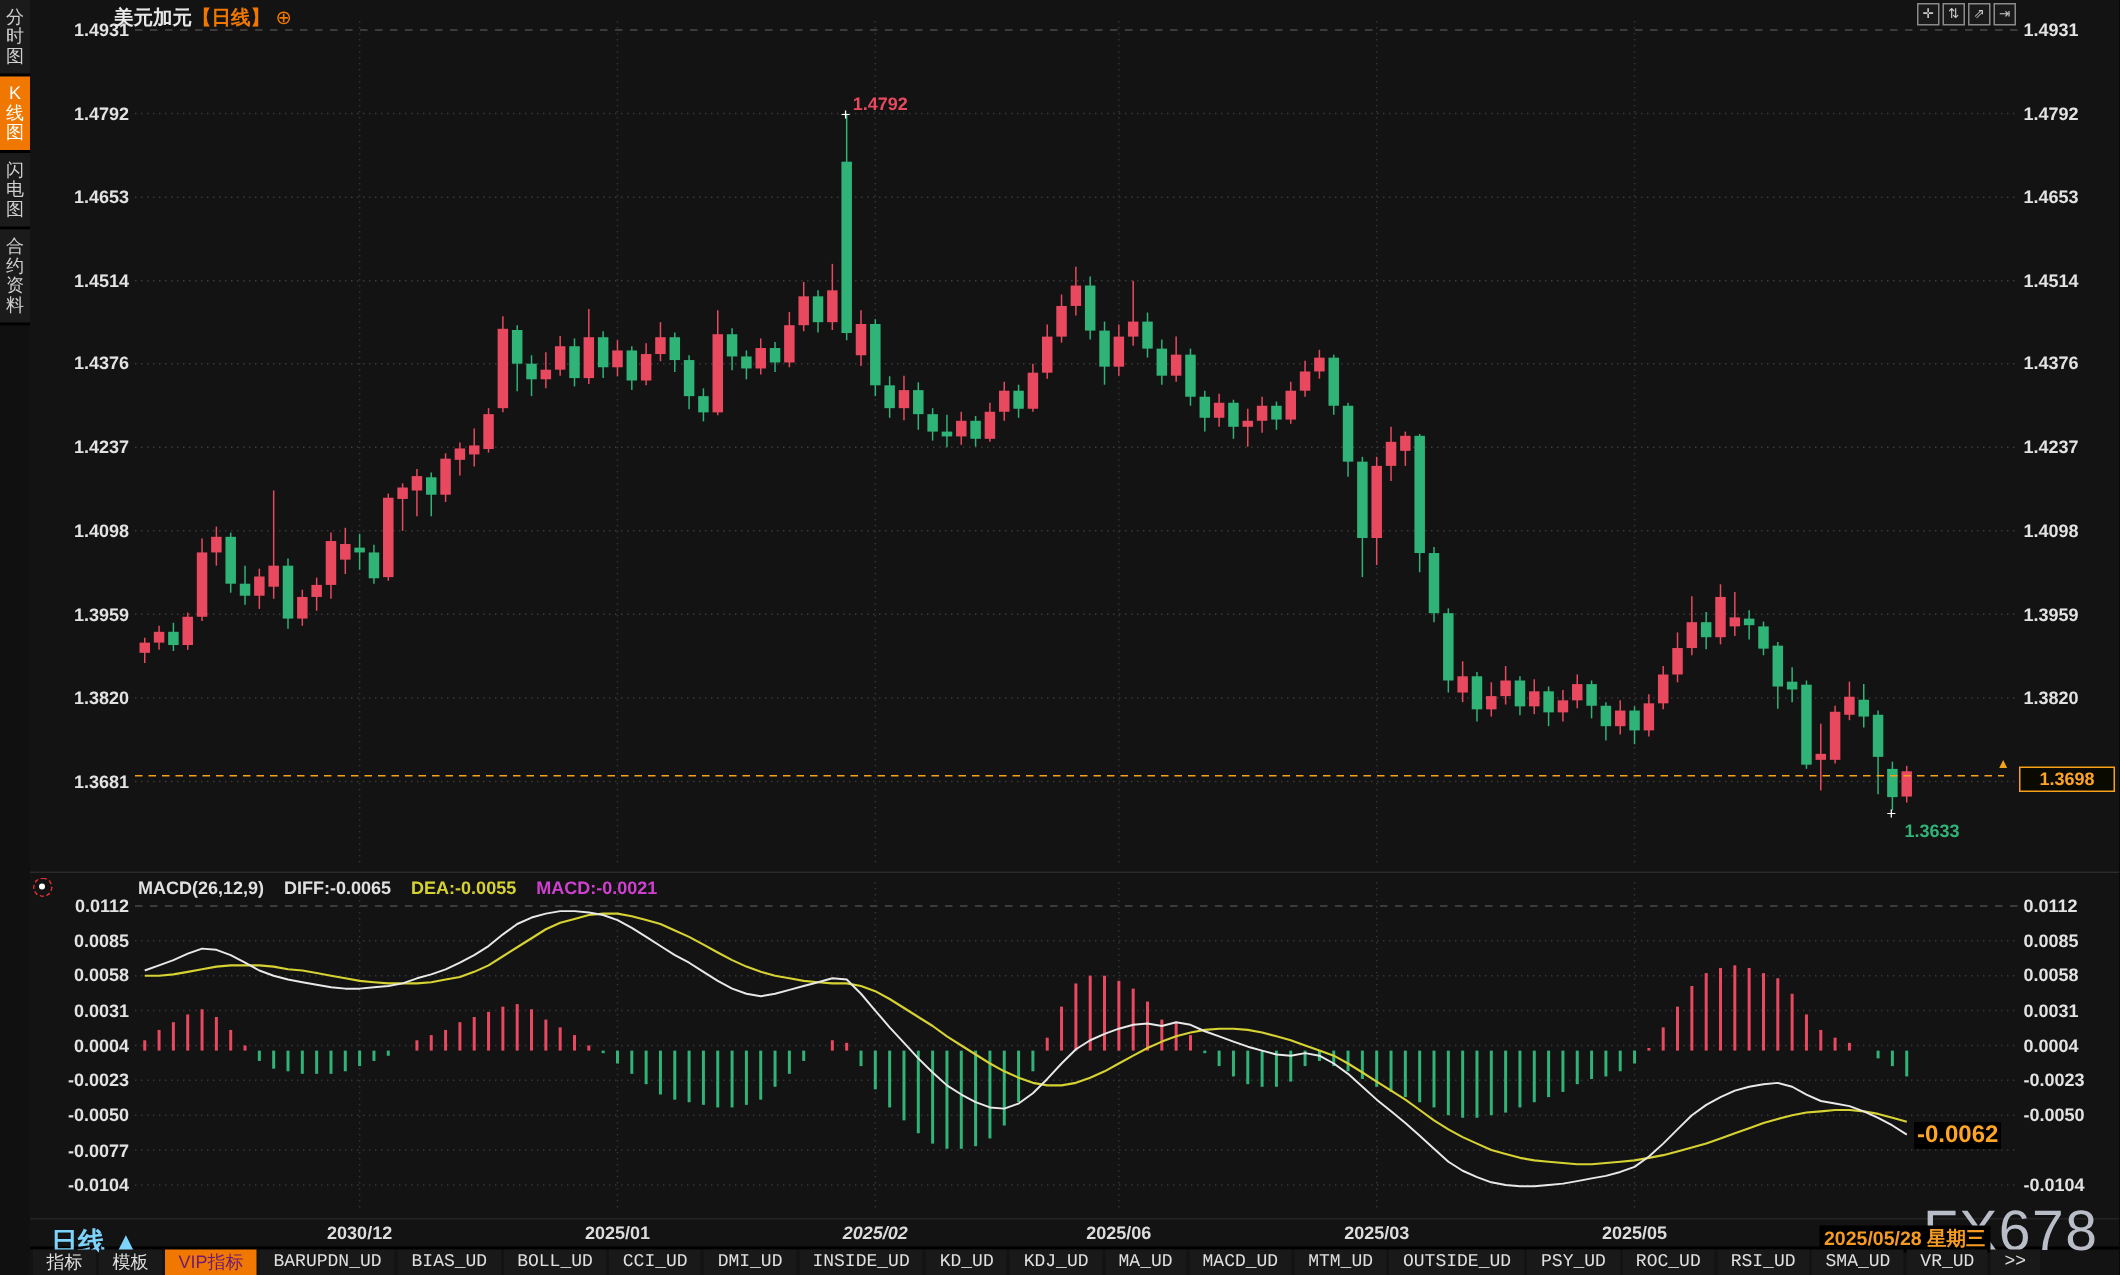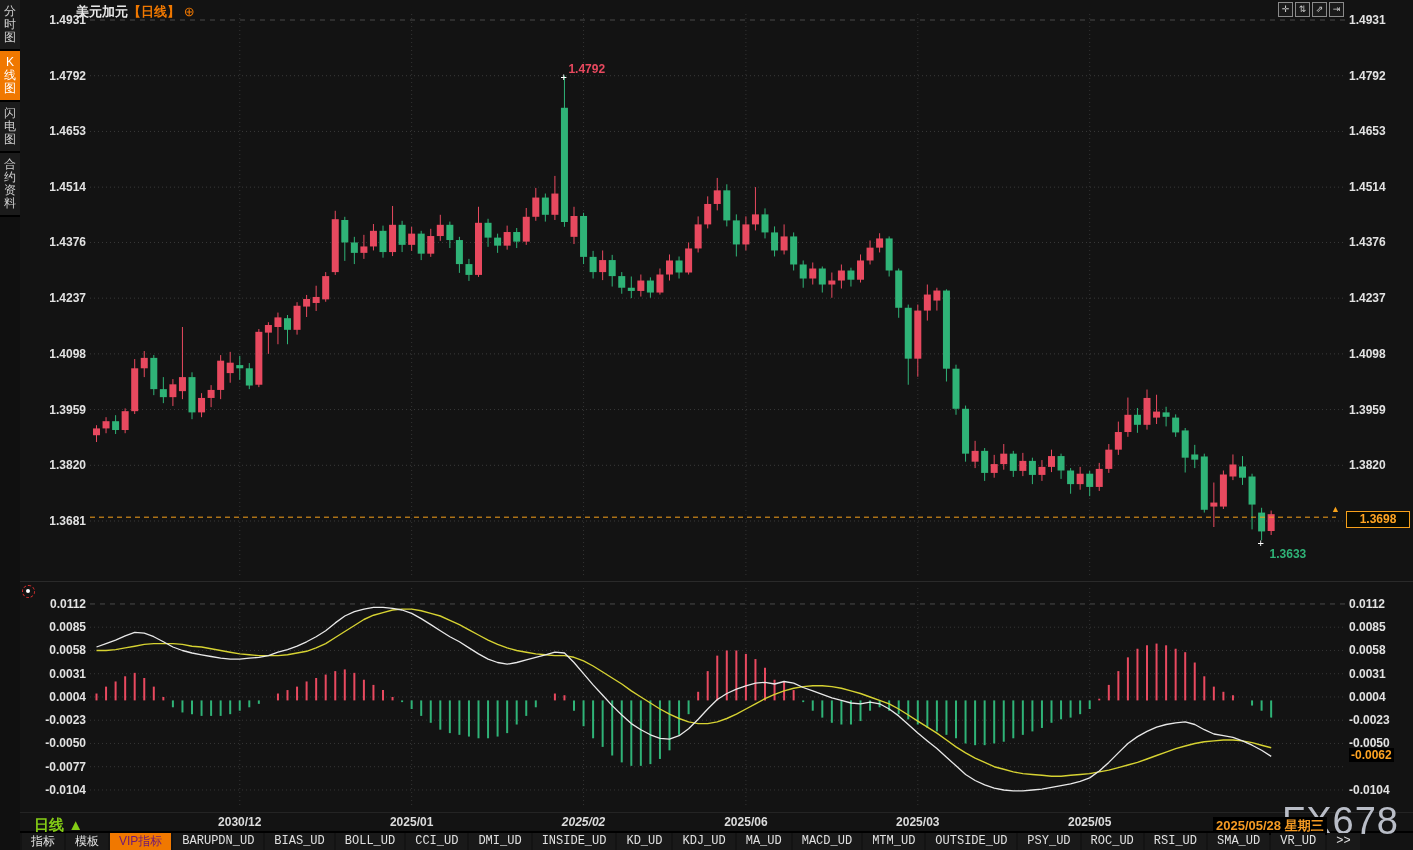--- a/index.html
+++ b/index.html
@@ -31,24 +31,24 @@
   #price-box{position:absolute;left:1346px;top:511px;width:62px;height:15px;border:1px solid #f7a11a;
              background:#0a0a00;color:#ffa423;font-size:12px;font-weight:bold;text-align:center;
              line-height:15px;z-index:16;}
   #price-arrow{position:absolute;left:1331px;top:504px;color:#f7a11a;font-size:9px;z-index:16;}
   
   #macd-header{position:absolute;left:92px;top:585px;font-size:12px;font-weight:bold;z-index:20;}
   #macd-header span{margin-right:10px;}
   #macd-target{position:absolute;left:22px;top:585px;width:11px;height:11px;border:1px dashed #e03030;
                border-radius:50%;z-index:31;}
   #macd-target i{position:absolute;left:3px;top:3px;width:4px;height:4px;background:#fff;border-radius:50%;}
-  #macd-hl{position:absolute;left:1349px;top:748px;background:#000;color:#ffa423;font-size:12px;
+  #macd-hl{position:absolute;left:1276px;top:748px;background:#000;color:#ffa423;font-size:16px;
            font-weight:bold;padding:0 2px;z-index:16;}
   
-  #period-label{position:absolute;left:34px;top:816px;color:#84cc16;font-size:15px;font-weight:bold;z-index:20;}
+  #period-label{position:absolute;left:34px;top:816px;color:#7dd3fc;font-size:18px;font-weight:bold;z-index:20;}
   #watermark{position:absolute;left:1282px;top:800px;font-size:38px;color:#b9bdc7;letter-spacing:1px;
              z-index:5;font-family:"Liberation Sans",sans-serif;}
   #date-badge{position:absolute;left:1213px;top:817px;background:#000;color:#f59a23;font-size:13px;
               font-weight:bold;padding:0 3px;z-index:6;}
   
   #tab-bar{position:absolute;left:22px;top:833px;right:0;height:17px;display:flex;gap:2px;z-index:20;}
   .tab{background:#191919;color:#e0e0e0;font-size:12px;line-height:17px;padding:0 9px;cursor:pointer;
        font-family:"Liberation Mono",monospace;white-space:nowrap;}
   .tab.cn{font-family:"Liberation Sans",sans-serif;}
   .tab.active{background:#f07800;color:#701a75;}
@@ -548,20 +548,26 @@
   <div class="marker" id="low-marker" style="left: 1257.6px; top: 539.238px;">+</div>
 
   <div id="price-arrow">▲</div>
   <div id="price-box">1.3698</div>
 
   <div id="hsep1"></div>
 
   <div id="macd-target">
       <i></i>
     </div>
+  <div id="macd-header">
+    <span style="color:#e0e0e0">MACD(26,12,9)</span>
+    <span style="color:#e0e0e0">DIFF:-0.0065</span>
+    <span style="color:#d6d232">DEA:-0.0055</span>
+    <span style="color:#d040d0">MACD:-0.0021</span>
+  </div>
   <div id="macd-hl">-0.0062</div>
 
   <div id="hsep2"></div>
 
   <div id="period-label">日线 ▲</div>
   <div id="watermark">FX678</div>
   <div id="date-badge">2025/05/28 星期三</div>
 
   <div id="hsep3"></div>
   <div id="tab-bar">

